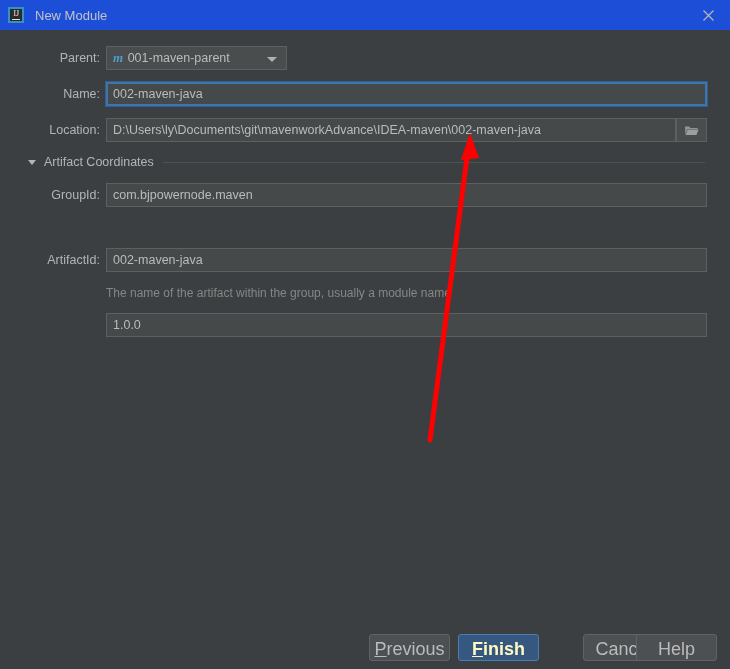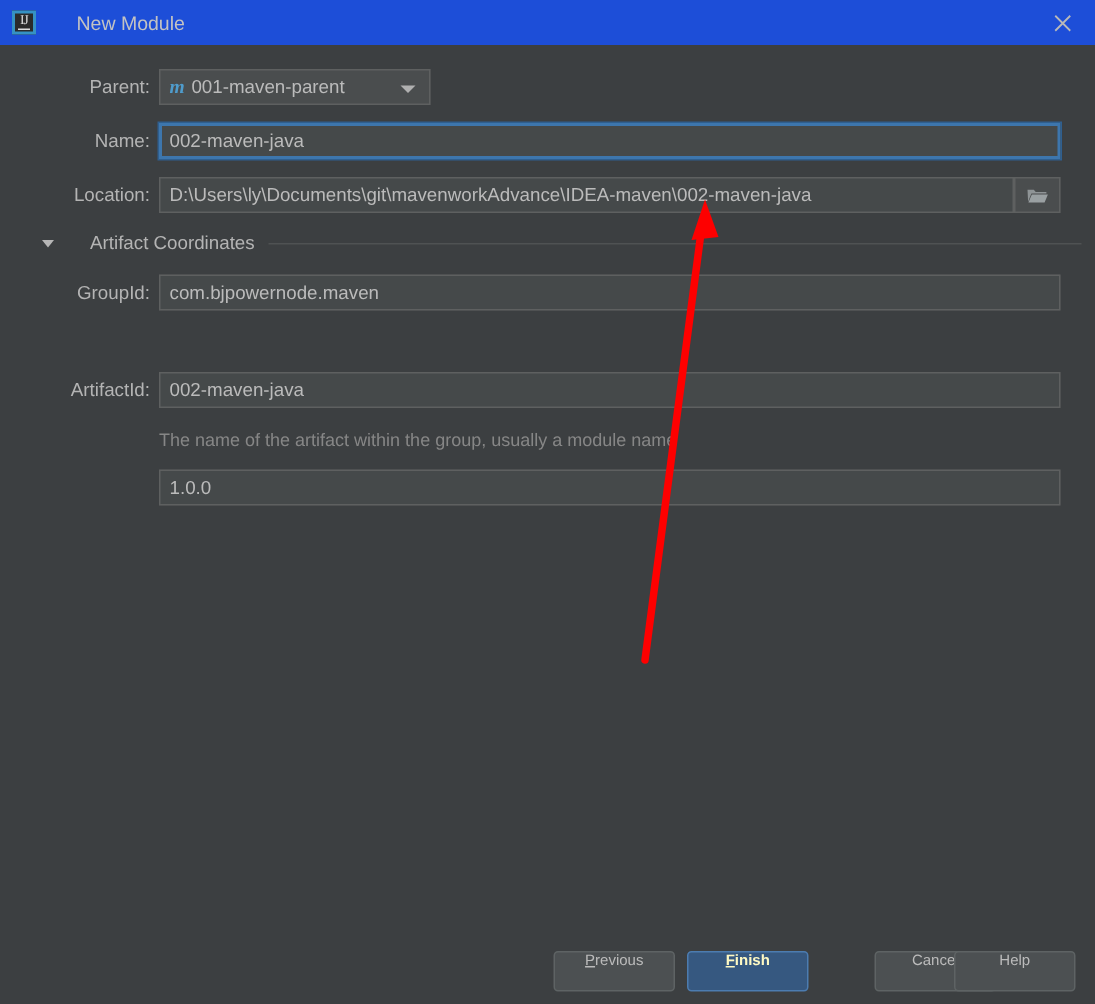--- a/index.html
+++ b/index.html
@@ -45,21 +45,21 @@
     letter-spacing: -0.5px;
   }
   .ij-icon .bar {
     position: absolute;
     left: 2px; right: 2px;
     bottom: 1px;
     height: 1px;
     background: #dfdfdf;
   }
   .title-text {
-    margin-left: 27px;
+    margin-left: 11px;
     font-size: 13px;
     color: #c3c3c3;
   }
   .close-btn {
     position: absolute;
     right: 0; top: 0;
     width: 44px; height: 30px;
     display: flex;
     align-items: center;
     justify-content: center;
@@ -162,21 +162,21 @@
     align-items: center;
   }
   .tri {
     margin-left: 28px;
     width: 0; height: 0;
     border-left: 4.5px solid transparent;
     border-right: 4.5px solid transparent;
     border-top: 5px solid #b6b6b6;
   }
   .section-title {
-    margin-left: 24px;
+    margin-left: 8px;
     font-size: 12.5px;
     color: #b4b4b4;
     white-space: nowrap;
   }
   .section-line {
     margin-left: 9px;
     height: 1px;
     background: #4f5253;
     flex: 0 0 auto;
     width: 542px;
@@ -200,23 +200,23 @@
   }
   .btn {
     position: absolute;
     top: 14px;
     height: 27px;
     box-sizing: border-box;
     background: #4c5052;
     border: 1px solid #5e6364;
     border-radius: 3px;
     color: #bbbbbb;
-    font-size: 10px;
-    display: flex;
-    align-items: flex-start;
+    font-size: 18px;
+    display: flex;
+    align-items: flex-end;
     justify-content: center;
   }
   .btn.primary {
     background: #365880;
     border: 1px solid #4c7cb0;
     color: #fef9c3;
     font-weight: bold;
   }
   .mn { text-decoration: underline; }
 

